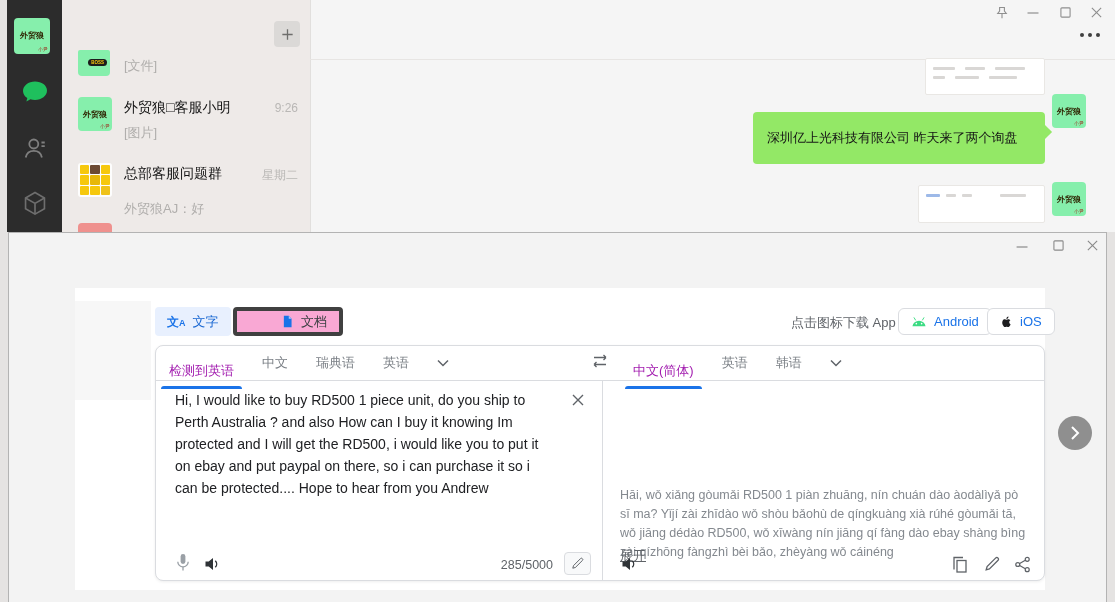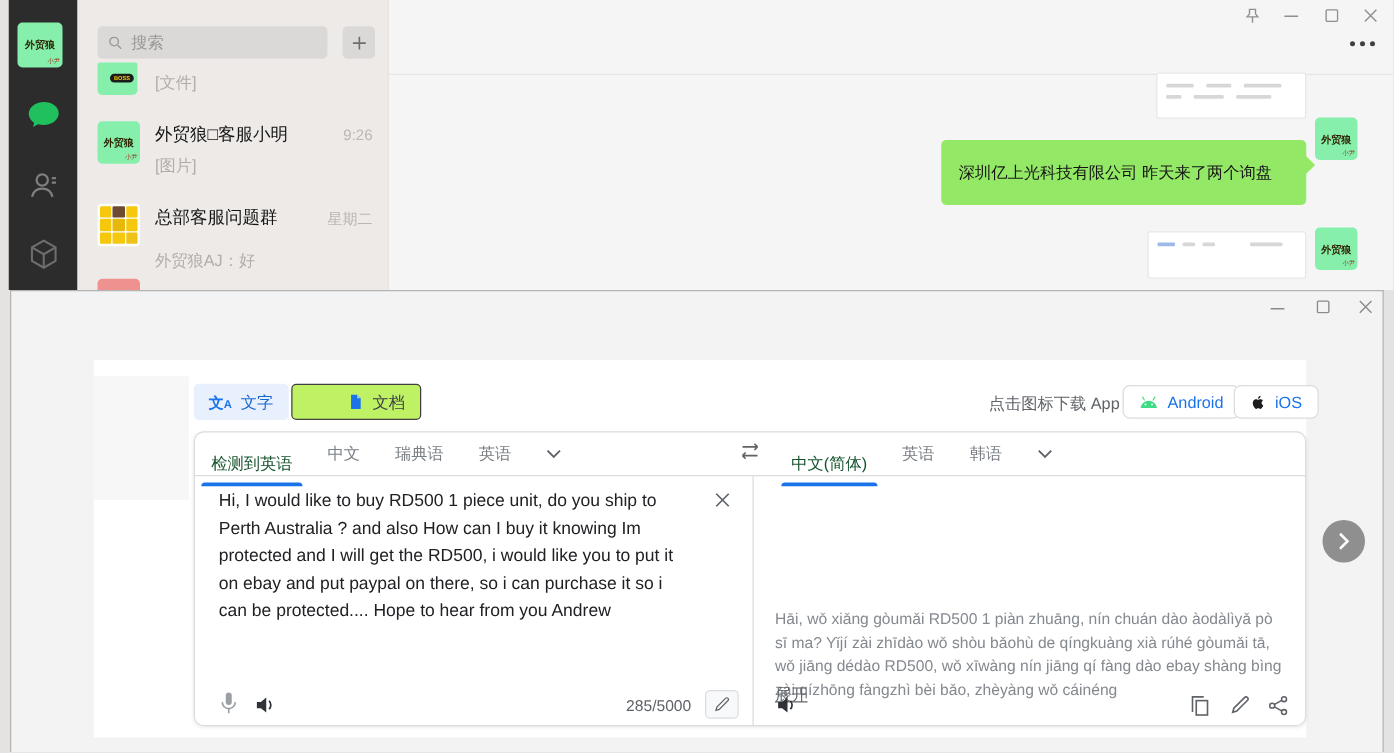--- a/index.html
+++ b/index.html
@@ -40,32 +40,32 @@
       background:#93e866;transform:rotate(45deg);}
 
   
   .tr-window{left:8px;top:232px;width:1099px;height:370px;background:#f3f3f3;
       border:1px solid #b3b3b3;border-bottom:none;}
   .tr-page{left:75px;top:288px;width:970px;height:302px;background:#ffffff;}
   .tr-block{left:75px;top:301px;width:76px;height:99px;background:#f7f7f7;}
   .mode-btn{height:29px;border-radius:4px;display:flex;align-items:center;gap:7px;
       padding:0 12px;font-size:13px;cursor:pointer;}
   .mode-btn.active{background:#e8f0fe;color:#1967d2;}
-  .mode-btn.plain{background:#bef264;border:1px solid #404040;color:#3c4043;padding-left:44px;}
+  .mode-btn.plain{background:#f9a8d4;border:4px solid #404040;color:#3c4043;padding-left:44px;}
   .zi-icon{color:#1a73e8;font-size:12px;font-weight:bold;line-height:1;}
   .zi-icon .za{font-size:9px;vertical-align:bottom;}
   .dl-btn{height:27px;border:1px solid #dadce0;border-radius:6px;background:#fff;
       display:flex;align-items:center;gap:7px;padding:0 12px;font-size:13px;color:#1a73e8;cursor:pointer;}
   .tr-card{left:155px;top:345px;width:890px;height:236px;background:#fff;border:1px solid #dadce0;
       border-radius:8px;box-shadow:0 1px 3px rgba(0,0,0,.07);}
   .tabbar{left:155px;top:345px;width:890px;height:36px;border-bottom:1px solid #dadce0;}
   .tabrow{top:345px;height:36px;display:flex;align-items:center;gap:28px;}
   .ltab{position:relative;height:36px;display:flex;align-items:center;font-size:13px;
       color:#7a7f85;cursor:pointer;white-space:nowrap;}
-  .ltab.active{color:#14532d;margin-top:16px;}
+  .ltab.active{color:#a21caf;margin-top:16px;}
   .ltab.active::after{content:"";position:absolute;left:-8px;right:-8px;bottom:0;height:3px;
       background:#1a73e8;border-radius:3px 3px 0 0;}
   .vdiv{left:602px;top:381px;width:1px;height:200px;background:#dadce0;}
   .pane-text{font-size:14px;line-height:22px;color:#202124;}
   .pinyin{font-size:12.5px;line-height:19px;color:#84898f;}
   .expand{font-size:13px;color:#5f6368;text-decoration:underline;cursor:pointer;}
   .ghost-ic{color:#5f6368;cursor:pointer;}
   .counter{font-size:12.5px;color:#5f6368;text-align:right;}
   .edit-btn{width:27px;height:23px;border:1px solid #dadce0;border-radius:4px;background:#f8f9fa;
       display:flex;align-items:center;justify-content:center;color:#5f6368;cursor:pointer;}
@@ -100,27 +100,20 @@
 
   <div class="abs" style="left:23px;top:190px;">
     <svg width="24" height="27" viewBox="0 0 16 17" stroke="#6e6e6e" fill="none" stroke-width="1.1">
       <path d="M8 1.2 14.3 4.8v7.2L8 15.6 1.7 12V4.8z"></path>
         <path d="M1.7 4.8 8 8.4l6.3-3.6M8 8.4v7.2"></path>
     </svg>
   </div>
 
   <div class="abs chat-list"></div>
 
-  <div class="abs search-box">
-    <svg width="13" height="13" viewBox="0 0 16 16" stroke="#9a9a98" fill="none" stroke-width="1.4">
-      <circle cx="6.5" cy="6.5" r="4.2"></circle>
-        <line x1="10" y1="10" x2="13.5" y2="13.5"></line>
-    </svg>
-    <span>搜索</span>
-  </div>
 
   <div class="abs plus-btn">
     <svg width="15" height="15" viewBox="0 0 16 16" stroke="currentColor" stroke-width="1.4">
         <path d="M8 2.5v11M2.5 8h11"></path>
       </svg>
   </div>
 
   <div class="abs chat-item" style="top:44px;height:44px;">
     <div class="abs wx-avatar" style="left:16px;top:6px;width:32px;height:26px;border-radius:2px 2px 4px 4px;">
       <span style="position:absolute;right:3px;top:9px;background:#1c1c1c;color:#f6c80d;font-size:4.5px;

